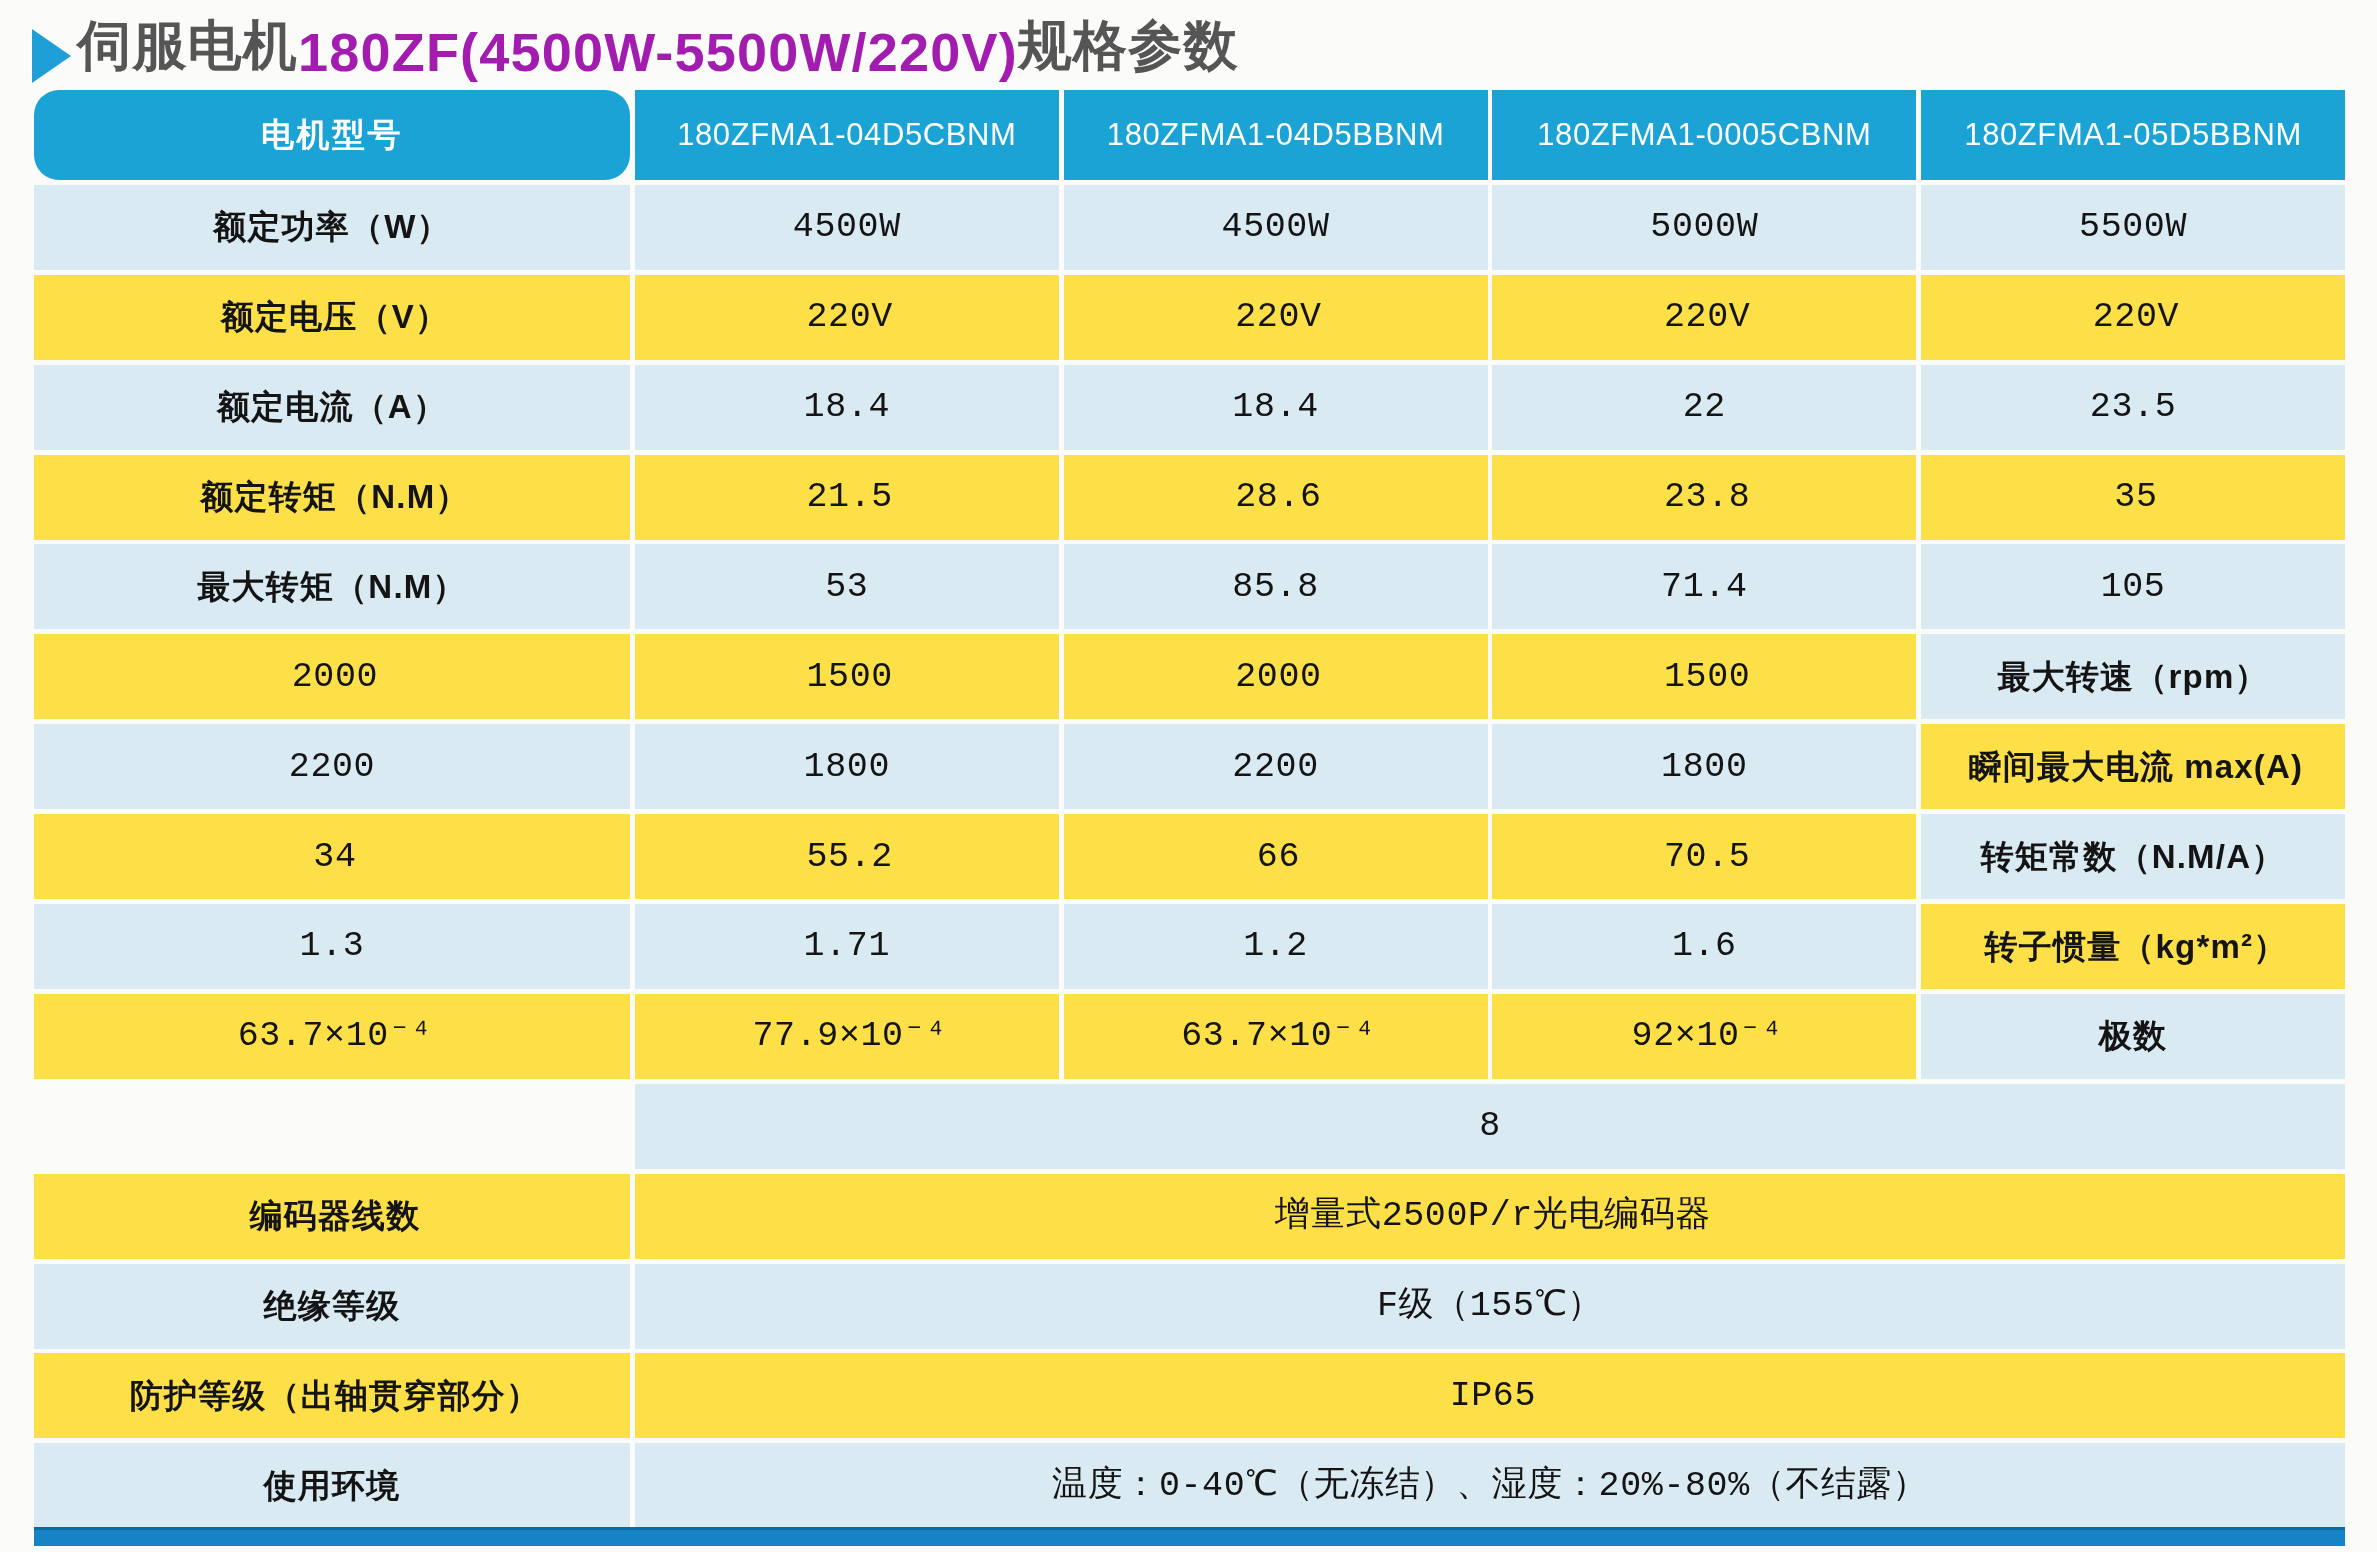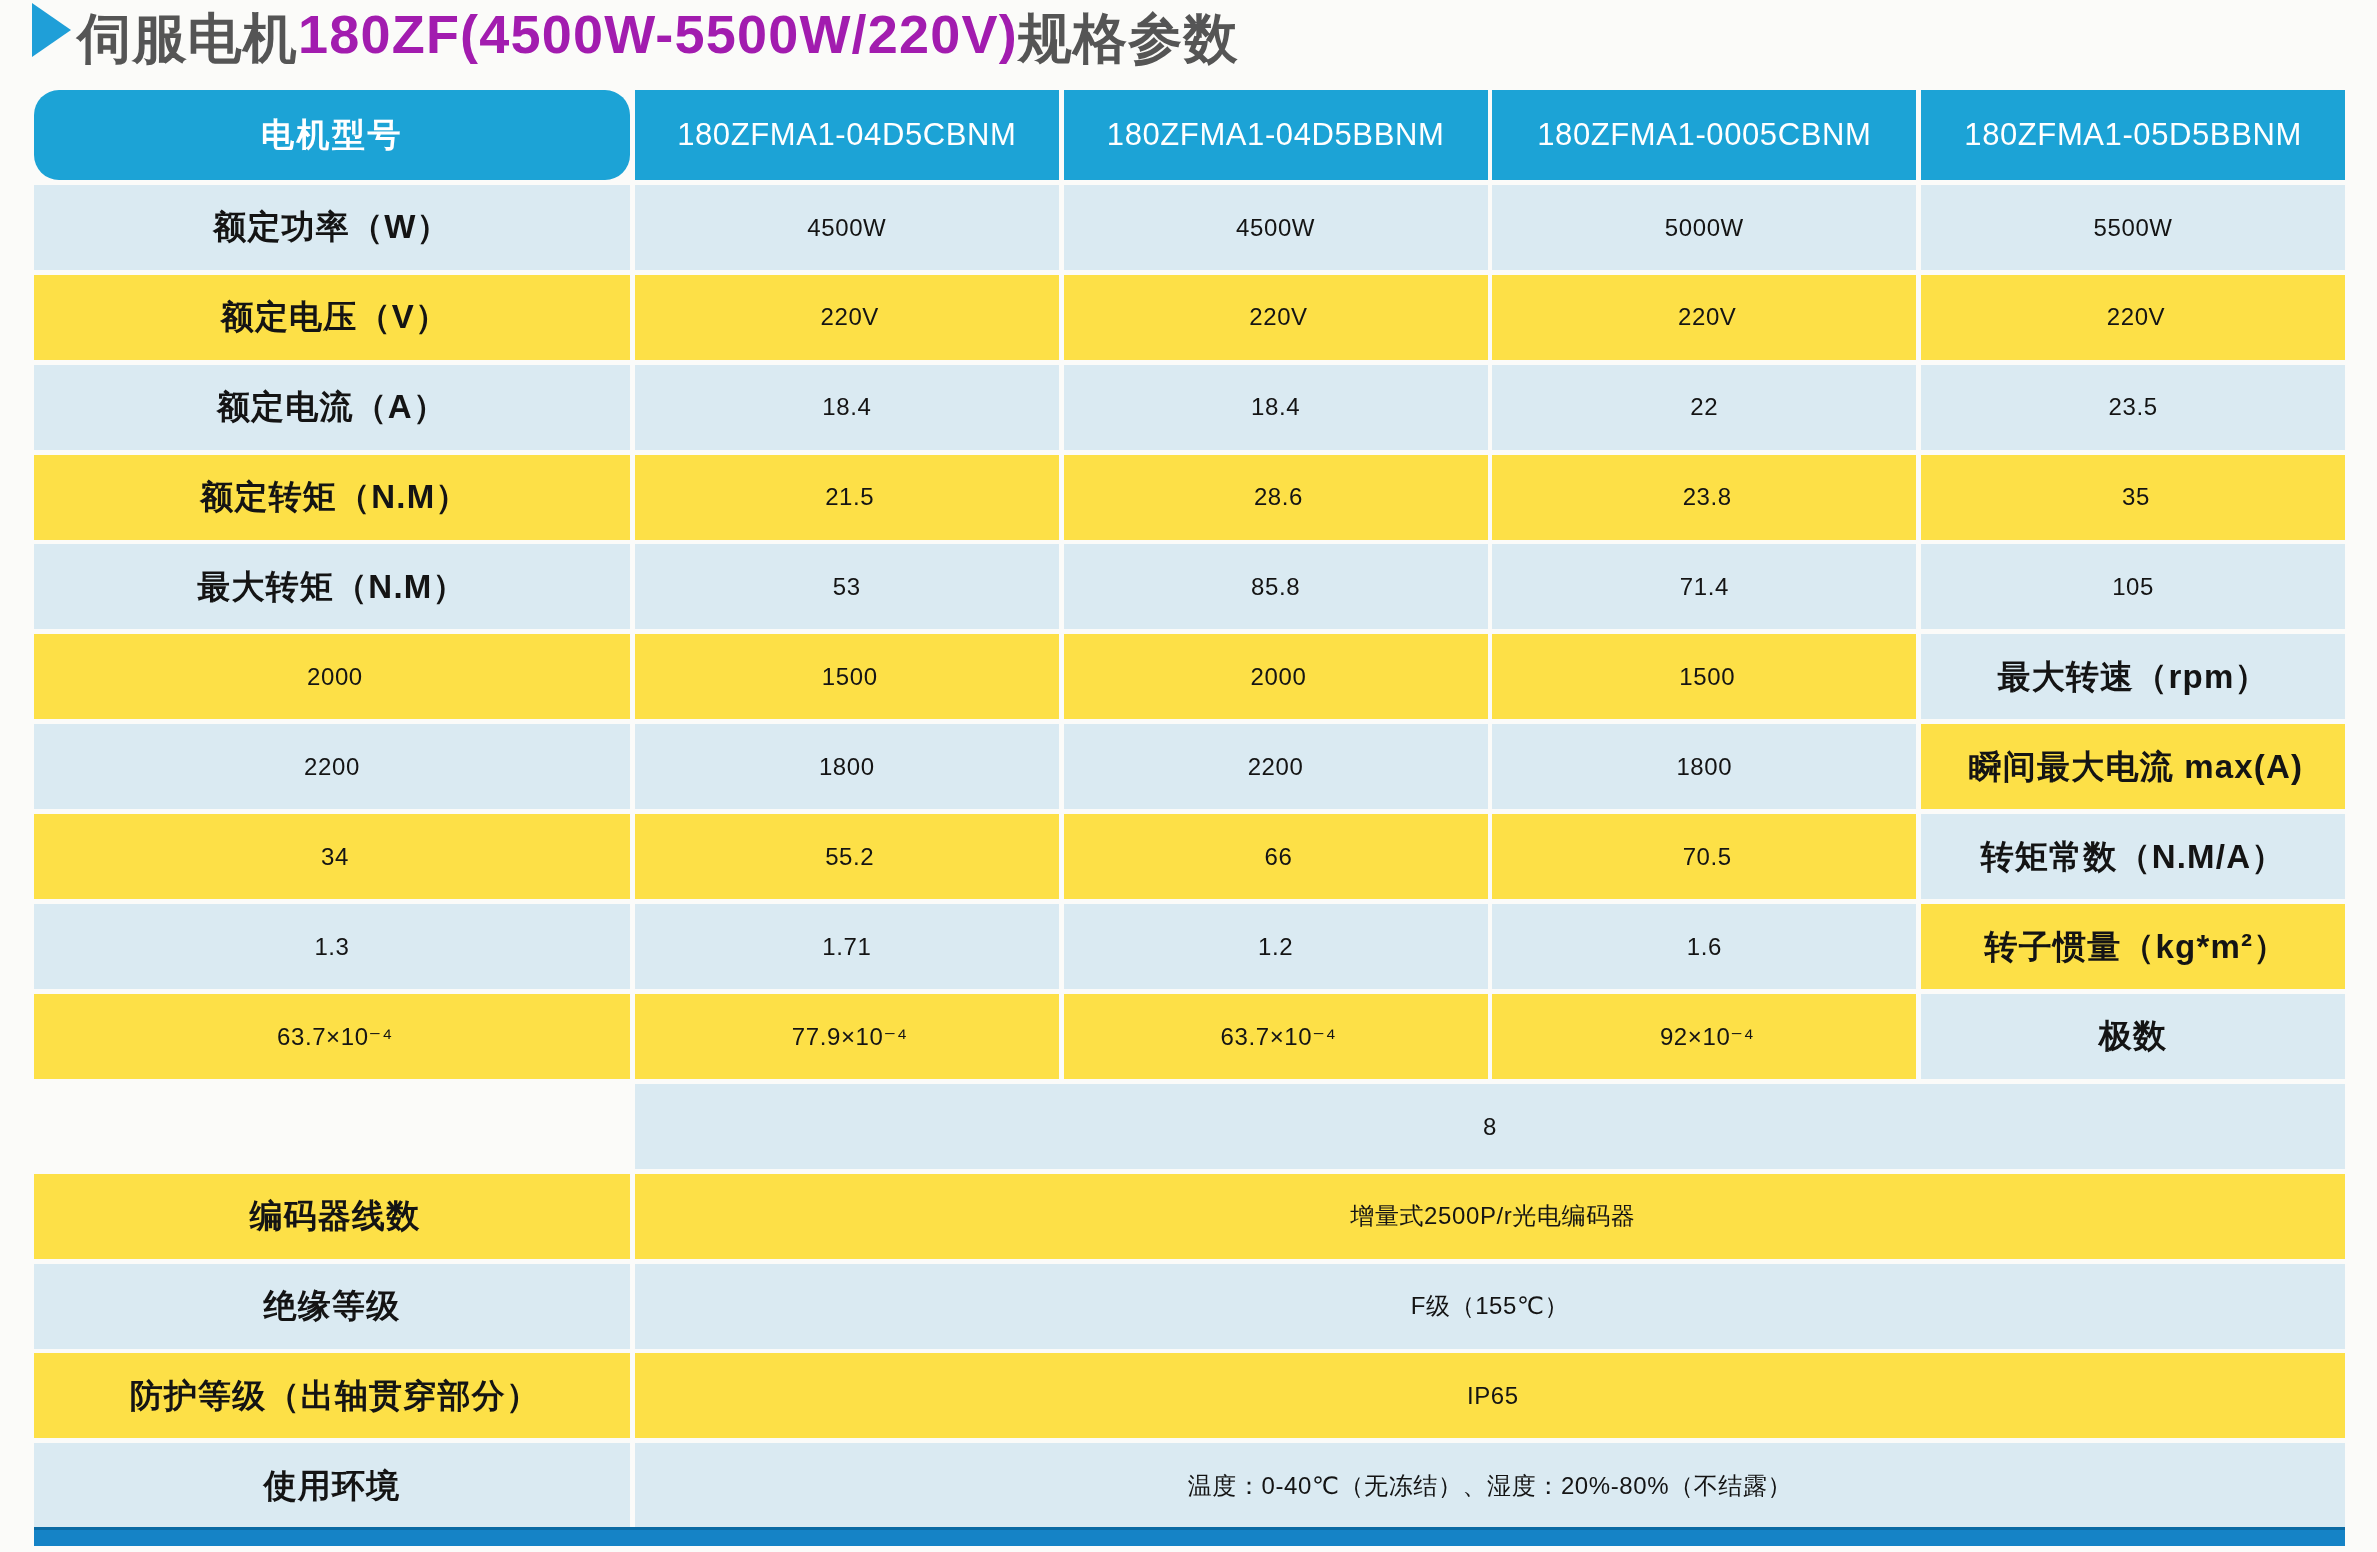--- a/index.html
+++ b/index.html
@@ -6,21 +6,21 @@
   body{
     width:2377px;height:1552px;
     background:#fbfbf9;
     font-family:"Liberation Sans","DejaVu Sans",sans-serif;
     position:relative;overflow:hidden;
     color:#141414;
   }
   
   .title-bar{
     position:absolute;left:32px;top:2.5px;height:80px;
-    display:flex;align-items:flex-start;
+    display:flex;align-items:flex-end;
     font-size:54px;font-weight:bold;letter-spacing:1.2px;
     white-space:nowrap;
   }
   .tri{
     width:0;height:0;
     border-left:39px solid #1f9fd8;
     border-top:27px solid transparent;
     border-bottom:27px solid transparent;
     margin-right:6.2px;
     flex:0 0 auto;
@@ -39,21 +39,21 @@
     display:flex;align-items:center;justify-content:center;
     text-align:center;line-height:1.15;
     padding:0 6.2px;box-sizing:border-box;
   }
   .th{
     background:#1ca3d6;color:#ffffff;
     font-size:31px;letter-spacing:0.6px;
   }
   .th.hlabel{font-size:33px;font-weight:bold;letter-spacing:2.5px;border-radius:25px;}
   .lbl{font-size:33px;font-weight:bold;letter-spacing:1.2px;text-align:right;}
-  .val{font-size:24px;font-weight:400;letter-spacing:0.6px;}
+  .val{font-size:35px;font-weight:400;letter-spacing:0.6px;font-family:Liberation Mono, monospace;}
   .blue{background:#daeaf2;}
   .gray{background:#fde047;padding-left:12px;}
   .merge{grid-column:2 / -1;}
   
   .bottom-bar{
     position:absolute;left:34px;top:1527px;width:2311px;height:16px;
     background:#1583c6;border-top:3.7px solid #0b6ba4;
   }
 </style>
 </head>

